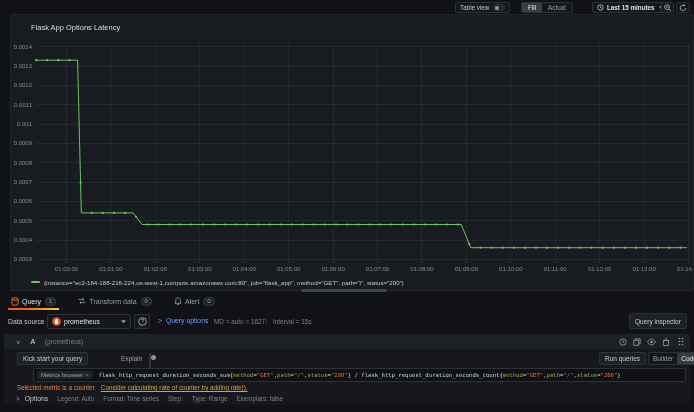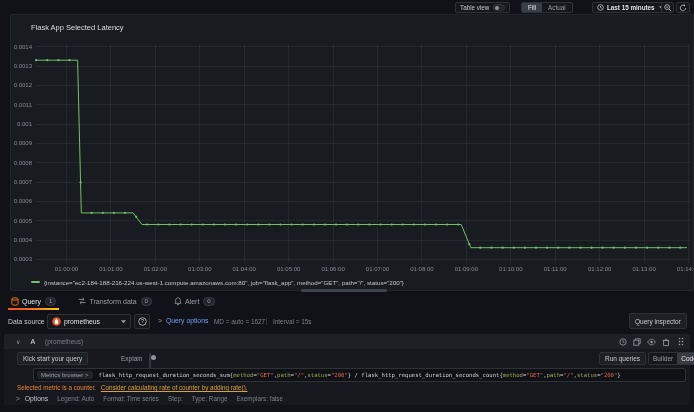--- a/index.html
+++ b/index.html
@@ -88,21 +88,21 @@
 
     <div class="abs iconbtn" style="left:676px;top:2px;width:14px;height:11px;">
       <svg width="8" height="8" viewBox="0 0 9 9">
         <path d="M7.6 4.5 A3.1 3.1 0 1 1 6.4 2" fill="none" stroke="#c4c7cc" stroke-width="0.9"></path>
         <path d="M6.9 0.4 L6.6 2.5 L4.6 1.7 Z" fill="#c4c7cc"></path>
       </svg>
     </div>
   </div>
 
   <div class="abs" id="panel">
-    <div class="abs" style="left:20px;top:8px;font-size:7.5px;font-weight:500;color:#dcdde0;">Flask App Selected Latency</div>
+    <div class="abs" style="left:20px;top:8px;font-size:7.5px;font-weight:500;color:#dcdde0;">Flask App Options Latency</div>
 
     <svg class="abs" id="chart-svg" style="left:0;top:16px;" width="684" height="246" viewBox="0 0 684 246">
         <line x1="25" x2="679" y1="15.7" y2="15.7" class="grid-line"></line>
         <text x="21" y="17.7" text-anchor="end" class="tick-label">0.0014</text>
         <line x1="25" x2="679" y1="35.03" y2="35.03" class="grid-line"></line>
         <text x="21" y="37.03" text-anchor="end" class="tick-label">0.0013</text>
         <line x1="25" x2="679" y1="54.36" y2="54.36" class="grid-line"></line>
         <text x="21" y="56.36" text-anchor="end" class="tick-label">0.0012</text>
         <line x1="25" x2="679" y1="73.69" y2="73.69" class="grid-line"></line>
         <text x="21" y="75.69" text-anchor="end" class="tick-label">0.0011</text>

